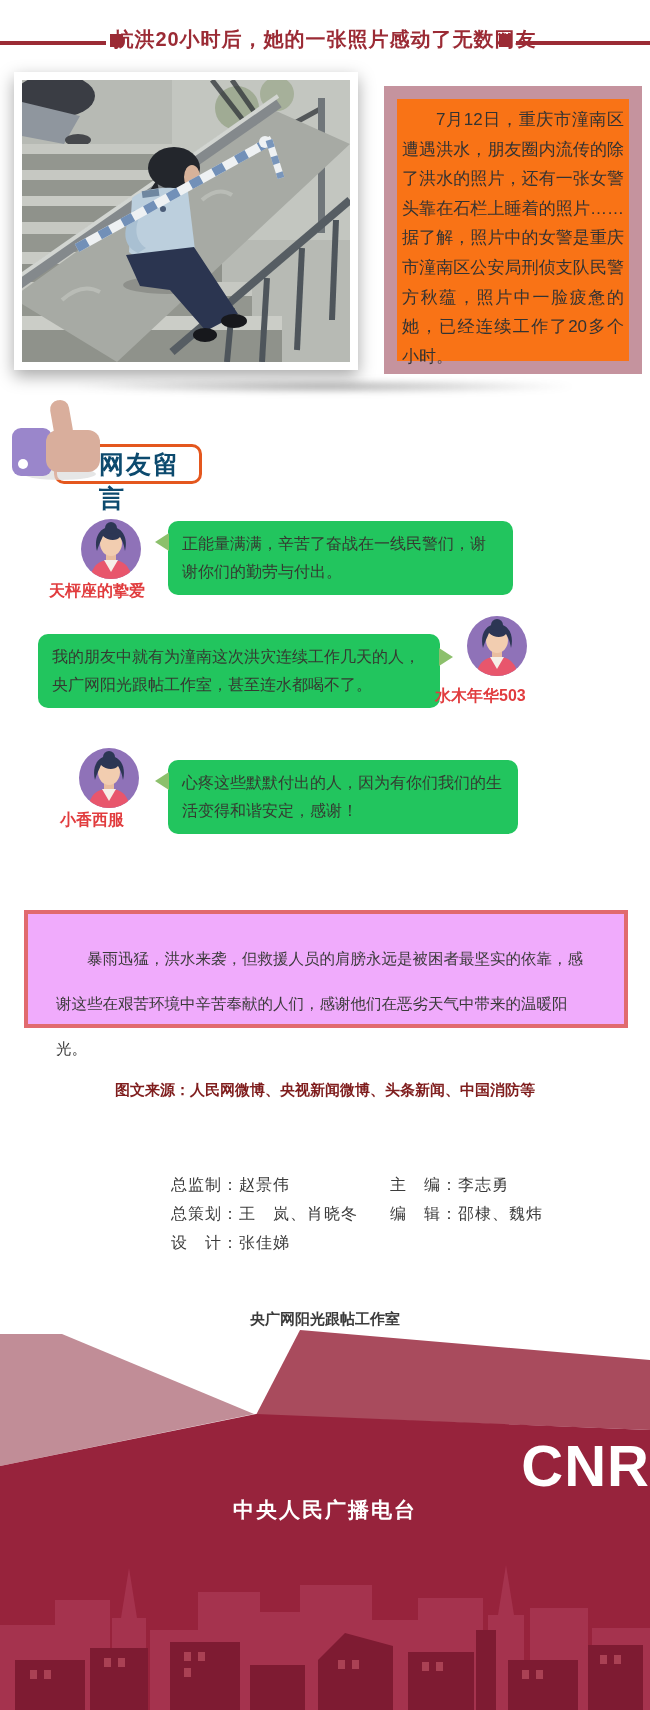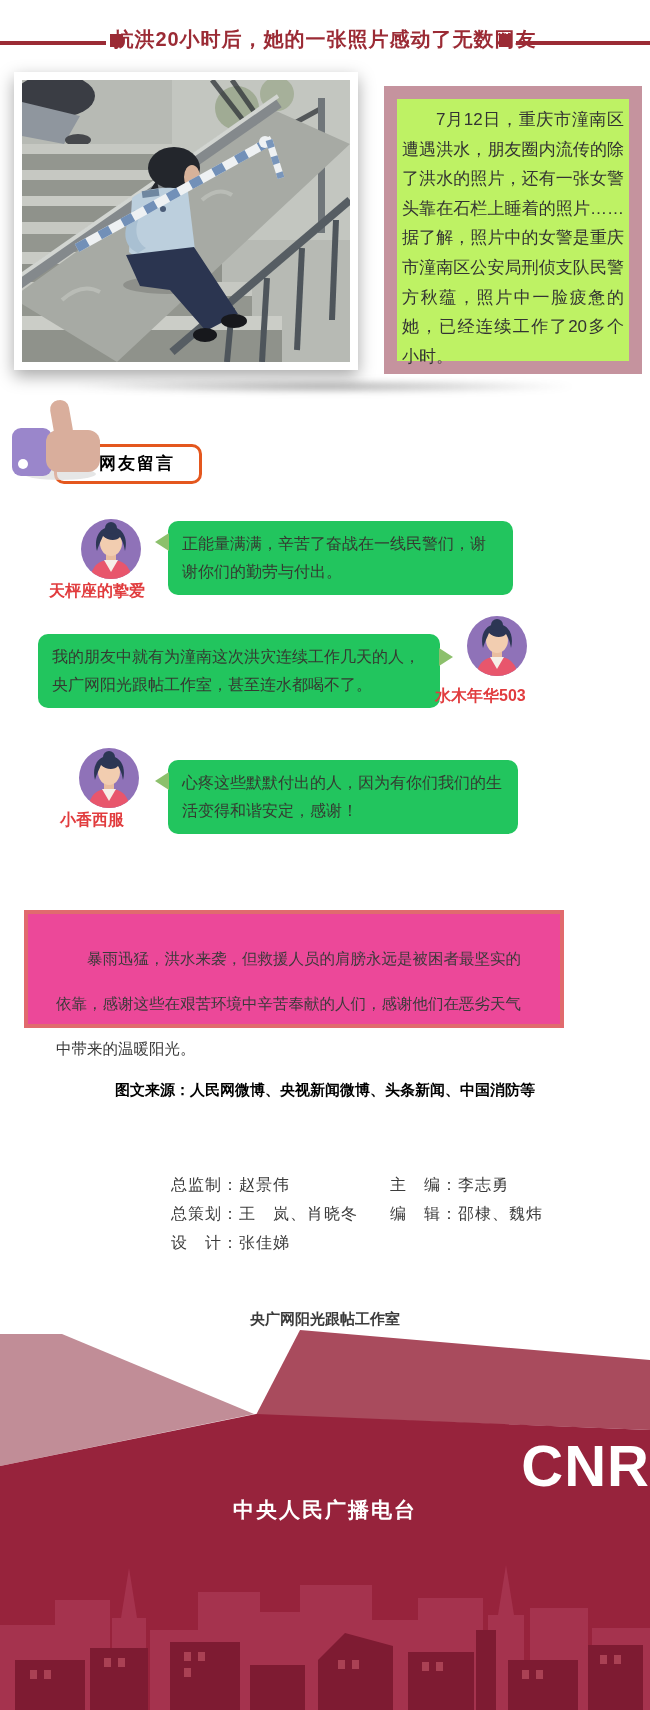--- a/index.html
+++ b/index.html
@@ -10,48 +10,48 @@
   
   .title{top:26px;left:0;width:650px;text-align:center;font-size:20px;font-weight:700;
          color:#9B2B35;letter-spacing:1px;}
   .hline{top:41px;height:4px;background:#9B2B35;}
   .hsq{top:34px;width:13px;height:13px;background:#9B2B35;}
 
   
   .photo-frame{left:14px;top:72px;width:328px;height:282px;background:#fff;border:8px solid #fff;
                box-shadow:0 6px 16px rgba(0,0,0,.35);}
   .pink-panel{left:384px;top:86px;width:258px;height:288px;background:#C5939E;}
-  .article-box{position:absolute;left:13px;top:13px;right:13px;bottom:13px;background:#bef264;}
+  .article-box{position:absolute;left:13px;top:13px;right:13px;bottom:13px;background:#f97316;}
   .article-box p{margin:0;padding:6px 5px;font-size:17px;line-height:29.6px;color:#333;
                  text-align:justify;text-indent:2em;word-break:break-all;}
   .shadow-bar{left:70px;top:380px;width:510px;height:13px;border-radius:50%;
               background:radial-gradient(ellipse at center,rgba(60,60,60,.45),rgba(120,120,120,0) 70%);
               filter:blur(3px);}
 
   
   .cmt-label{left:54px;top:444px;width:148px;height:40px;border:3px solid #E4571E;border-radius:10px;
-             box-sizing:border-box;color:#000000;font-size:17px;font-weight:700;letter-spacing:2px;
+             box-sizing:border-box;color:#0c4a6e;font-size:25px;font-weight:700;letter-spacing:2px;
              line-height:34px;padding-left:42px;z-index:1;background:#fff;}
   .thumb{left:10px;top:394px;z-index:2;}
   .avatar{width:60px;height:60px;}
   .nick{width:124px;text-align:left;color:#E13C3E;font-size:16px;font-weight:600;}
   .bubble{background:#22c55e;border-radius:10px;padding:9px 14px;box-sizing:border-box;}
   .bubble p{margin:0;font-size:16px;line-height:28px;color:#353a31;word-break:break-all;}
   .tail{position:absolute;width:0;height:0;border-top:9px solid transparent;border-bottom:9px solid transparent;}
   .tail.l{left:-13px;top:12px;border-right:14px solid #8CC06C;}
   .tail.r{right:-13px;top:14px;border-left:14px solid #8CC06C;}
 
   
-  .quote{left:24px;top:910px;width:540px;height:118px;border:4px solid #E16A6E;box-sizing:border-box;
-         background:#ec4899;}
+  .quote{left:24px;top:910px;width:604px;height:118px;border:4px solid #E16A6E;box-sizing:border-box;
+         background:#f0abfc;}
   .quote p{margin:0;padding:22px 28px 0;font-size:15.5px;line-height:45px;color:#3a3a3a;
            text-indent:2em;word-break:break-all;}
 
   
-  .source{top:1081px;left:0;width:650px;text-align:center;font-size:15px;font-weight:600;color:#000000;}
+  .source{top:1081px;left:0;width:650px;text-align:center;font-size:15px;font-weight:600;color:#7f1d1d;}
   .credit{font-size:16px;color:#3c3c3c;font-weight:500;letter-spacing:1px;margin-left:38px;}
   .studio{top:1310px;left:0;width:650px;text-align:center;font-size:15px;font-weight:700;color:#3b3b3b;}
 
   
   .footer-svg{left:0;top:1330px;}
   .cnr{top:1438px;left:0;width:650px;text-align:right;color:#fff;font-size:58px;font-weight:800;
        letter-spacing:1px;line-height:56px;}
   .cnr-sub{top:1496px;left:0;width:650px;text-align:center;color:#fff;font-size:21px;font-weight:700;
            letter-spacing:2px;}
 </style>

